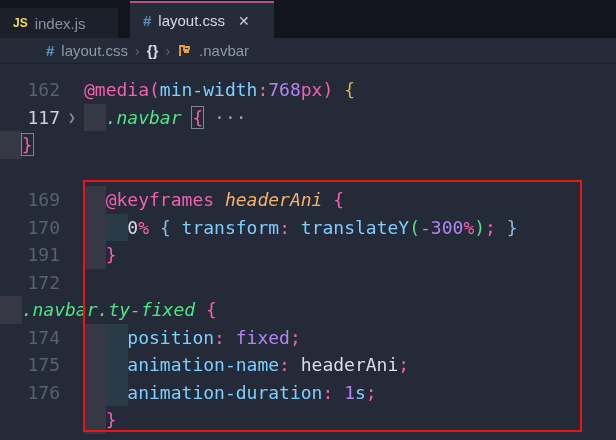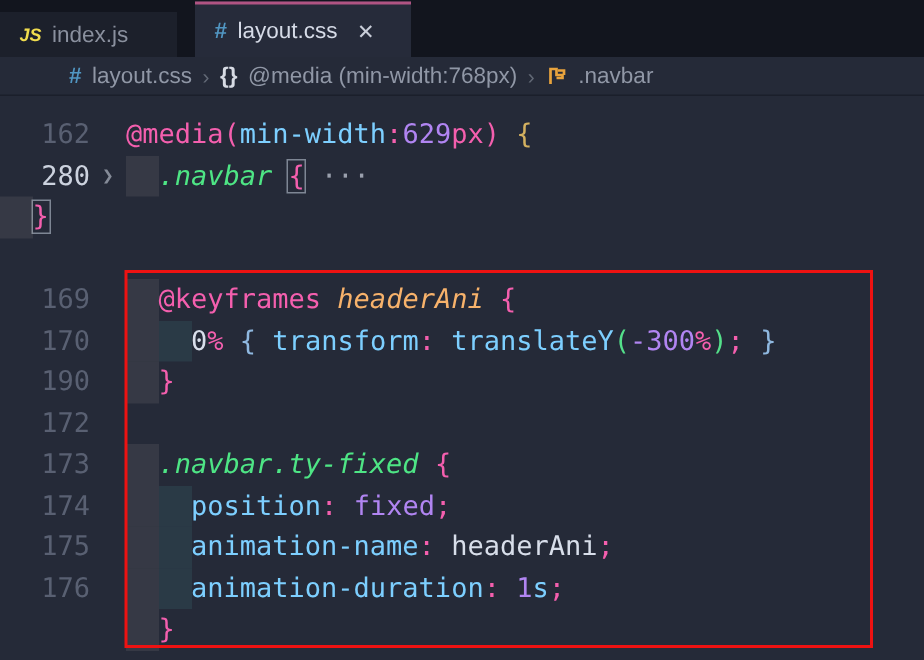--- a/index.html
+++ b/index.html
@@ -8,21 +8,21 @@
 
   
   .tabbar{position:absolute;left:0;top:0;width:616px;height:38px;
           background:var(--tabbarBg);display:flex;align-items:flex-end;}
   .tab{display:flex;align-items:center;gap:7px;padding:0 13px;cursor:pointer;}
   .tab.inactive{height:30px;background:var(--tabInactiveBg);width:92px;}
   .tab.inactive .tab-label{color:var(--tabInactiveText);font-size:15px;}
   .tab.active{height:35px;margin-left:12px;background:var(--tabActiveBg);
               border-top:2px solid var(--tabActiveBorder);width:118px;}
   .tab.active .tab-label{color:var(--tabActiveText);font-size:15px;}
-  .js-icon{color:var(--jsIcon);font-weight:bold;font-size:12px;font-style:italic;}
+  .js-icon{color:var(--jsIcon);font-weight:bold;font-size:12px;}
   .css-icon{color:var(--cssIcon);font-weight:bold;font-size:15px;}
   .close{color:#c9ced9;font-size:14px;margin-left:6px;}
 
   
   .breadcrumbs{position:absolute;left:0;top:38px;width:616px;height:26px;
                background:var(--bg);display:flex;align-items:center;
                padding-left:46px;box-sizing:border-box;gap:7px;
                font-size:15px;color:var(--breadcrumbText);
                border-bottom:1px solid #1b1f2b;}
   .bc-sep{color:#626976;font-size:14px;}
@@ -78,41 +78,40 @@
       <span class="tab-label">layout.css</span>
       <span class="close">✕</span>
     </div>
   </div>
 
   <div class="breadcrumbs">
     <span class="css-icon">#</span>
     <span class="bc-item">layout.css</span>
     <span class="bc-sep">›</span>
     <span class="bc-braces">{}</span>
-    <span class="bc-item">@media (min-width:768px)</span>
     <span class="bc-sep">›</span>
     <span class="bc-class-icon">
       <svg width="15" height="14" viewBox="0 0 15 14">
         <path d="M3 12 V2 h4 v4 h4 v2 h-4 M8 3 h4 v3" fill="none" stroke="#e8a33d" stroke-width="1.8"></path>
       </svg>
     </span>
     <span class="bc-item">.navbar</span>
   </div>
 
   <div class="editor">
     <div>
-        <div class="row"><span class="gutter"><span class="num">162</span><span class="fold"></span></span><span class="code"><span class="tk-kw">@media(</span><span class="tk-prop">min-width</span><span class="tk-kw">:</span><span class="tk-const">629</span><span class="tk-kw">px</span><span class="tk-kw">)</span><span class="tk-ws"> </span><span class="tk-gold">{</span></span></div>
-        <div class="row"><span class="gutter"><span class="num active">280</span><span class="fold">❯</span></span><span class="code"><span class="indent-block lv0" style="left: 0px; width: 22.2px;"></span><span class="tk-ws">  </span><span class="tk-sel">.navbar</span><span class="tk-ws"> </span><span class="tk-kw tk-box">{</span><span class="tk-dots"> ···</span></span></div>
+        <div class="row"><span class="gutter"><span class="num">162</span><span class="fold"></span></span><span class="code"><span class="tk-kw">@media(</span><span class="tk-prop">min-width</span><span class="tk-kw">:</span><span class="tk-const">768</span><span class="tk-kw">px</span><span class="tk-kw">)</span><span class="tk-ws"> </span><span class="tk-gold">{</span></span></div>
+        <div class="row"><span class="gutter"><span class="num active">117</span><span class="fold">❯</span></span><span class="code"><span class="indent-block lv0" style="left: 0px; width: 22.2px;"></span><span class="tk-ws">  </span><span class="tk-sel">.navbar</span><span class="tk-ws"> </span><span class="tk-kw tk-box">{</span><span class="tk-dots"> ···</span></span></div>
         <div class="row"><span class="code"><span class="indent-block lv0" style="left: 0px; width: 22.2px;"></span><span class="tk-ws">  </span><span class="tk-kw tk-box">}</span></span></div>
         <div class="row"><span class="code"></span></div>
         <div class="row"><span class="gutter"><span class="num">169</span><span class="fold"></span></span><span class="code"><span class="indent-block lv0" style="left: 0px; width: 22.2px;"></span><span class="tk-ws">  </span><span class="tk-kw">@keyframes</span><span class="tk-ws"> </span><span class="tk-orange">headerAni</span><span class="tk-ws"> </span><span class="tk-kw">{</span></span></div>
         <div class="row"><span class="gutter"><span class="num">170</span><span class="fold"></span></span><span class="code"><span class="indent-block lv0" style="left: 0px; width: 22.2px;"></span><span class="indent-block lv1" style="left: 22.2px; width: 22.2px;"></span><span class="tk-ws">    </span><span class="tk-plain">0</span><span class="tk-kw">%</span><span class="tk-ws"> </span><span class="tk-bblue">{</span><span class="tk-ws"> </span><span class="tk-prop">transform</span><span class="tk-kw">:</span><span class="tk-ws"> </span><span class="tk-prop">translateY</span><span class="tk-bgreen">(</span><span class="tk-const">-300</span><span class="tk-kw">%</span><span class="tk-bgreen">)</span><span class="tk-kw">;</span><span class="tk-ws"> </span><span class="tk-bblue">}</span></span></div>
-        <div class="row"><span class="gutter"><span class="num">190</span><span class="fold"></span></span><span class="code"><span class="indent-block lv0" style="left: 0px; width: 22.2px;"></span><span class="tk-ws">  </span><span class="tk-kw">}</span></span></div>
+        <div class="row"><span class="gutter"><span class="num">191</span><span class="fold"></span></span><span class="code"><span class="indent-block lv0" style="left: 0px; width: 22.2px;"></span><span class="tk-ws">  </span><span class="tk-kw">}</span></span></div>
         <div class="row"><span class="gutter"><span class="num">172</span><span class="fold"></span></span><span class="code"></span></div>
-        <div class="row"><span class="gutter"><span class="num">173</span><span class="fold"></span></span><span class="code"><span class="indent-block lv0" style="left: 0px; width: 22.2px;"></span><span class="tk-ws">  </span><span class="tk-sel">.navbar.ty-fixed</span><span class="tk-ws"> </span><span class="tk-kw">{</span></span></div>
+        <div class="row"><span class="code"><span class="indent-block lv0" style="left: 0px; width: 22.2px;"></span><span class="tk-ws">  </span><span class="tk-sel">.navbar.ty-fixed</span><span class="tk-ws"> </span><span class="tk-kw">{</span></span></div>
         <div class="row"><span class="gutter"><span class="num">174</span><span class="fold"></span></span><span class="code"><span class="indent-block lv0" style="left: 0px; width: 22.2px;"></span><span class="indent-block lv1" style="left: 22.2px; width: 22.2px;"></span><span class="tk-ws">    </span><span class="tk-prop">position</span><span class="tk-kw">:</span><span class="tk-ws"> </span><span class="tk-const">fixed</span><span class="tk-kw">;</span></span></div>
         <div class="row"><span class="gutter"><span class="num">175</span><span class="fold"></span></span><span class="code"><span class="indent-block lv0" style="left: 0px; width: 22.2px;"></span><span class="indent-block lv1" style="left: 22.2px; width: 22.2px;"></span><span class="tk-ws">    </span><span class="tk-prop">animation-name</span><span class="tk-kw">:</span><span class="tk-ws"> </span><span class="tk-plain">headerAni</span><span class="tk-kw">;</span></span></div>
         <div class="row"><span class="gutter"><span class="num">176</span><span class="fold"></span></span><span class="code"><span class="indent-block lv0" style="left: 0px; width: 22.2px;"></span><span class="indent-block lv1" style="left: 22.2px; width: 22.2px;"></span><span class="tk-ws">    </span><span class="tk-prop">animation-duration</span><span class="tk-kw">:</span><span class="tk-ws"> </span><span class="tk-const">1</span><span class="tk-prop">s</span><span class="tk-kw">;</span></span></div>
         <div class="row"><span class="gutter"><span class="fold"></span></span><span class="code"><span class="indent-block lv0" style="left: 0px; width: 22.2px;"></span><span class="tk-ws">  </span><span class="tk-kw">}</span></span></div>
       </div>
     <div class="annotation"></div>
   </div>
 
 </div>
 

